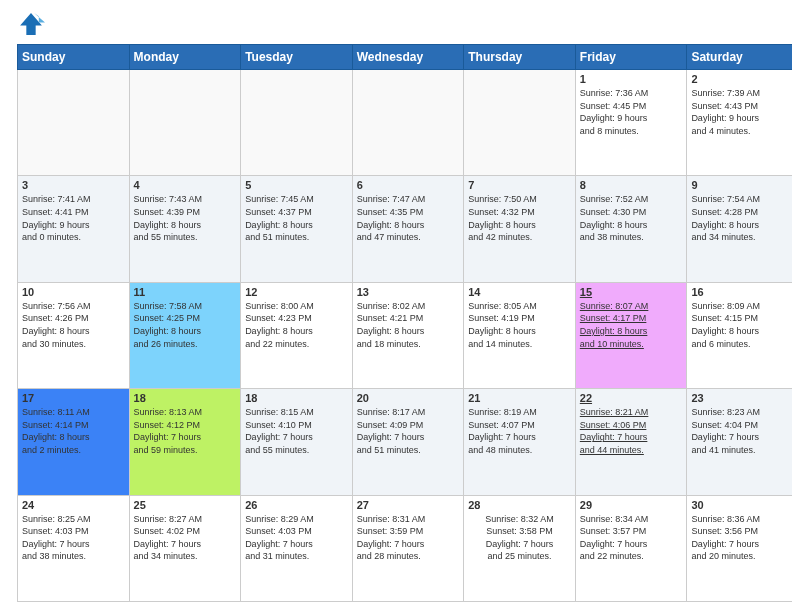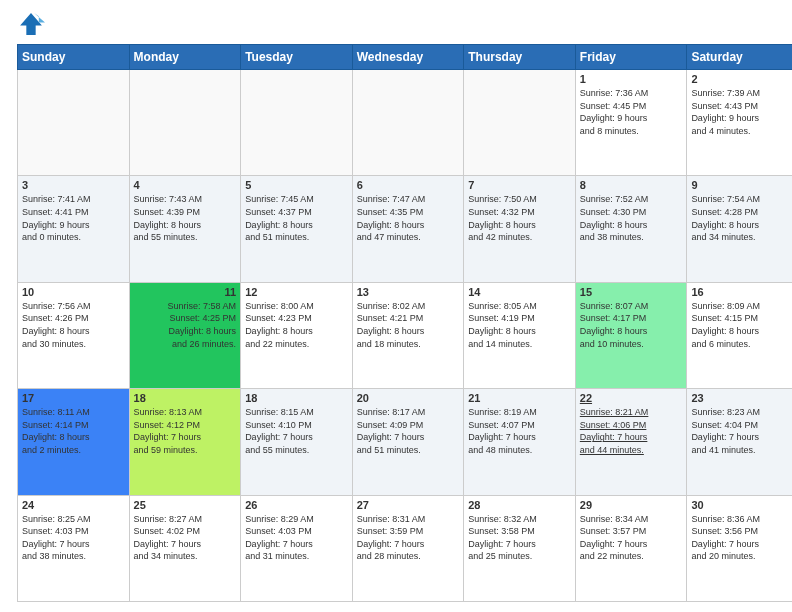--- a/index.html
+++ b/index.html
@@ -212,21 +212,21 @@
           </td>
         </tr>
         <tr>
           <td style="background: rgb(255, 255, 255);">
             <span class="day-num">10</span>
             <div class="day-info" style="white-space: pre-line;">Sunrise: 7:56 AM
 Sunset: 4:26 PM
 Daylight: 8 hours
 and 30 minutes.</div>
           </td>
-          <td style="background: #22c55e; text-align: right;">
+          <td style="background: #7dd3fc;">
             <span class="day-num">11</span>
             <div class="day-info" style="white-space: pre-line;">Sunrise: 7:58 AM
 Sunset: 4:25 PM
 Daylight: 8 hours
 and 26 minutes.</div>
           </td>
           <td style="background: rgb(255, 255, 255);">
             <span class="day-num">12</span>
             <div class="day-info" style="white-space: pre-line;">Sunrise: 8:00 AM
 Sunset: 4:23 PM
@@ -240,21 +240,21 @@
 Daylight: 8 hours
 and 18 minutes.</div>
           </td>
           <td style="background: rgb(255, 255, 255);">
             <span class="day-num">14</span>
             <div class="day-info" style="white-space: pre-line;">Sunrise: 8:05 AM
 Sunset: 4:19 PM
 Daylight: 8 hours
 and 14 minutes.</div>
           </td>
-          <td style="background: #86efac;">
+          <td style="background: #f0abfc; text-decoration: underline;">
             <span class="day-num">15</span>
             <div class="day-info" style="white-space: pre-line;">Sunrise: 8:07 AM
 Sunset: 4:17 PM
 Daylight: 8 hours
 and 10 minutes.</div>
           </td>
           <td style="background: rgb(255, 255, 255);">
             <span class="day-num">16</span>
             <div class="day-info" style="white-space: pre-line;">Sunrise: 8:09 AM
 Sunset: 4:15 PM
@@ -337,21 +337,21 @@
           </td>
           <td style="background: rgb(255, 255, 255);">
             <span class="day-num">27</span>
             <div class="day-info" style="white-space: pre-line;">Sunrise: 8:31 AM
 Sunset: 3:59 PM
 Daylight: 7 hours
 and 28 minutes.</div>
           </td>
           <td style="background: rgb(255, 255, 255); border-radius: 22px;">
             <span class="day-num">28</span>
-            <div class="day-info" style="white-space: pre-line;">Sunrise: 8:32 AM
+            <div class="day-info" style="white-space: pre-line; text-align: center;">Sunrise: 8:32 AM
 Sunset: 3:58 PM
 Daylight: 7 hours
 and 25 minutes.</div>
           </td>
           <td style="background: rgb(255, 255, 255);">
             <span class="day-num">29</span>
             <div class="day-info" style="white-space: pre-line;">Sunrise: 8:34 AM
 Sunset: 3:57 PM
 Daylight: 7 hours
 and 22 minutes.</div>

